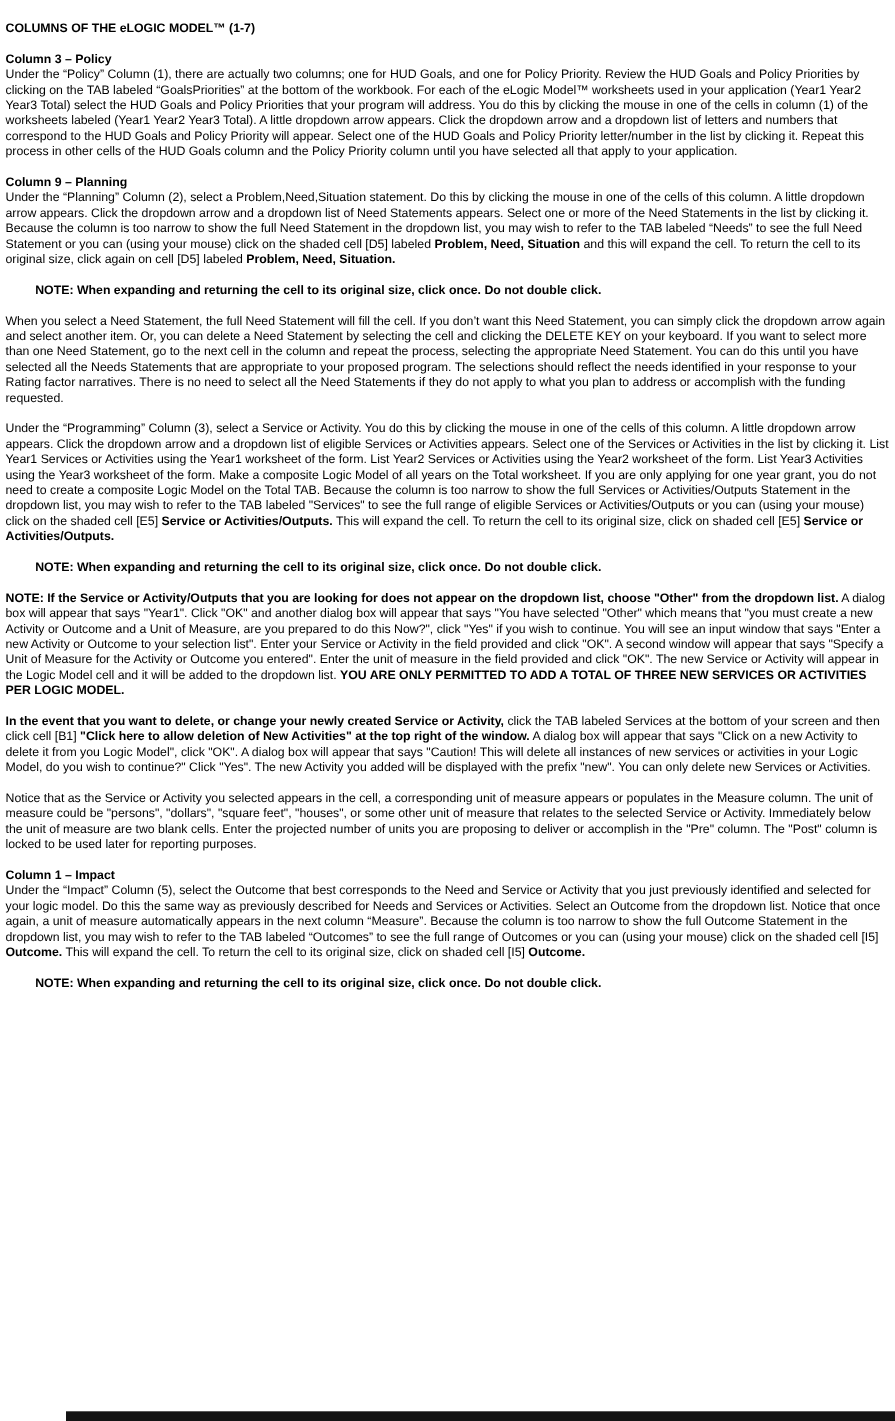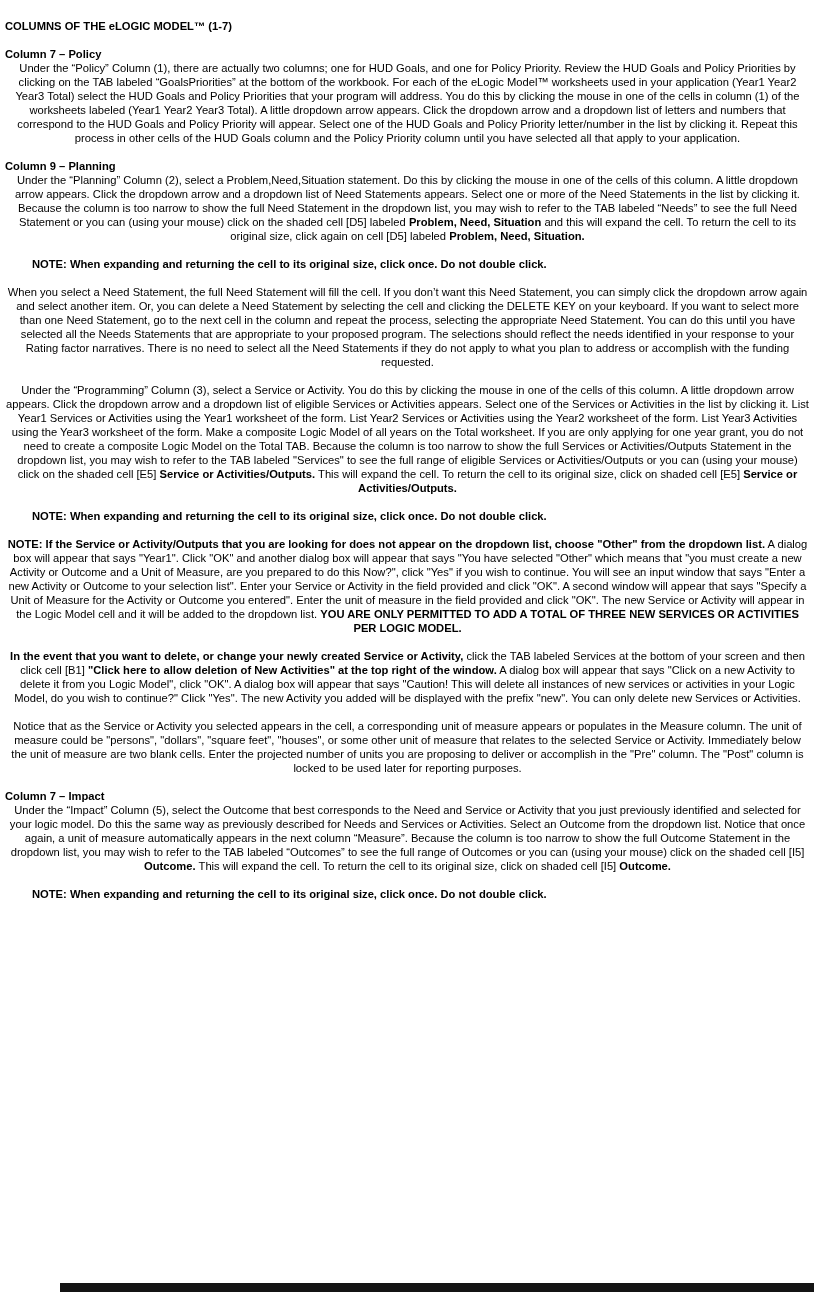--- a/index.html
+++ b/index.html
@@ -17,48 +17,48 @@
     line-height: 14px;
     color: #000000;
     -webkit-font-smoothing: antialiased;
   }
   .doc {
     padding: 19px 4px 0 5px;
   }
   .blk { margin: 0 0 14px 0; }
   .blk-title   { font-weight: bold; margin-bottom: 14px; }
   .blk-heading { font-weight: bold; margin-bottom: 0; }
-  .blk-para    { margin-bottom: 14px; text-align: center; }
+  .blk-para    { margin-bottom: 14px; }
   .blk-note    { font-weight: bold; margin-bottom: 14px; padding-left: 27px; }
   .bold { font-weight: bold; }
   .bottom-bar {
     position: absolute;
     left: 60px;
     right: 0;
     bottom: 0;
     height: 9px;
     background: #141414;
   }
 </style>
 </head>
 <body>
 
 <div class="doc">
   <div>
       <div class="blk blk-title"><span class="bold">COLUMNS OF THE eLOGIC MODEL™  (1-7)</span></div>
-      <div class="blk blk-heading"><span class="bold">Column 7 – Policy</span></div>
+      <div class="blk blk-heading"><span class="bold">Column 3 – Policy</span></div>
       <div class="blk blk-para"><span>Under the “Policy” Column (1), there are actually two columns; one for HUD Goals, and one for Policy Priority.  Review the HUD Goals and Policy Priorities by clicking on the TAB labeled “GoalsPriorities” at the bottom of the workbook.  For each of the eLogic Model™ worksheets used in your application (Year1 Year2 Year3 Total) select the HUD Goals and Policy Priorities that your program will address. You do this by clicking the mouse in one of the cells in column (1) of the worksheets labeled (Year1 Year2 Year3 Total).  A little dropdown arrow appears.  Click the dropdown arrow and a dropdown list of letters and numbers that correspond to the HUD Goals and Policy Priority will appear. Select one of the HUD Goals and Policy Priority letter/number in the list by clicking it.  Repeat this process in other cells of the HUD Goals column and the Policy Priority column until you have selected all that apply to your application.</span></div>
       <div class="blk blk-heading"><span class="bold">Column 9 – Planning</span></div>
       <div class="blk blk-para"><span>Under the “Planning” Column (2), select a Problem,Need,Situation statement.  Do this by clicking the mouse in one of the cells of this column.  A little dropdown arrow appears.  Click the dropdown arrow and a dropdown list of Need Statements appears.  Select one or more of the Need Statements in the list by clicking it.  Because the column is too narrow to show the full Need Statement in the dropdown list, you may wish to refer to the TAB labeled “Needs” to see the full Need Statement or you can (using your mouse) click on the shaded cell [D5] labeled </span><span class="bold">Problem, Need, Situation</span><span> and this will expand the cell.  To return the cell to its original size,  click again on cell [D5] labeled </span><span class="bold">Problem, Need, Situation.</span></div>
       <div class="blk blk-note"><span class="bold">NOTE: When expanding and returning the cell to its original size, click once. Do not double click.</span></div>
       <div class="blk blk-para"><span>When you select a Need Statement, the full Need Statement will fill the cell.  If you don’t want this Need Statement, you can simply click the dropdown arrow again and select another item.  Or, you can delete a Need Statement by selecting the cell and clicking the DELETE KEY on your keyboard.  If you want to select more than one Need Statement, go to the next cell in the column and repeat the process, selecting the appropriate Need Statement.  You can do this until you have selected all the Needs Statements that are appropriate to your proposed program.  The selections should reflect the needs identified in your response to your Rating factor narratives.  There is no need to select all the Need Statements if they do not apply to what you plan to address or accomplish with the funding requested.</span></div>
       <div class="blk blk-para"><span>Under the “Programming” Column (3), select a Service or Activity.  You do this by clicking the mouse in one of the cells of this column.  A little dropdown arrow appears.  Click the dropdown arrow and a dropdown list of eligible Services or Activities appears.  Select one of the Services or Activities in the list by clicking it. List Year1 Services or Activities using the Year1 worksheet of the form.  List Year2 Services or Activities using the Year2 worksheet of the form.  List Year3 Activities using the Year3 worksheet of the form.  Make a composite Logic Model of all years on the Total worksheet.  If you are only applying for one year grant, you do not need to create a composite Logic Model on the Total TAB.  Because the column is too narrow to show the full Services or Activities/Outputs Statement in the dropdown list, you may wish to refer to the TAB labeled "Services" to see the full range of eligible Services or Activities/Outputs or you can (using your mouse) click on the shaded cell [E5] </span><span class="bold">Service or Activities/Outputs.</span><span> This will expand the cell. To return the cell to its original size, click on shaded cell [E5] </span><span class="bold">Service or Activities/Outputs.</span></div>
       <div class="blk blk-note"><span class="bold">NOTE: When expanding and returning the cell to its original size, click once. Do not double click.</span></div>
       <div class="blk blk-para"><span class="bold">NOTE: If the Service or Activity/Outputs that you are looking for does not appear on the dropdown list, choose "Other" from the dropdown list.</span><span> A dialog box will appear that says "Year1". Click "OK" and another dialog box will appear that says "You have selected "Other" which means that "you must create a new Activity or Outcome and a Unit of Measure, are you prepared to do this Now?", click "Yes" if you wish to continue.  You will see an input window that says "Enter a new Activity or Outcome to your selection list". Enter your Service or Activity in the field provided and click "OK".  A second window will appear that says "Specify a Unit of Measure for the Activity or Outcome you entered". Enter the unit of measure in the field provided and click "OK".  The new Service or Activity will appear in the Logic Model cell and it will be added to the dropdown list.  </span><span class="bold">YOU ARE ONLY PERMITTED TO ADD A TOTAL OF THREE NEW SERVICES OR ACTIVITIES PER LOGIC MODEL.</span></div>
       <div class="blk blk-para"><span class="bold">In the event that you want to delete, or change your newly created Service or Activity,</span><span> click the TAB labeled Services at the bottom of your screen and then click cell [B1] </span><span class="bold">"Click here to allow deletion of New Activities" at the top right of the window.</span><span>  A dialog box will appear that says "Click on a new Activity to delete it from you Logic Model", click "OK".  A dialog box will appear that says "Caution! This will delete all instances of new services or activities in your Logic Model, do you wish to continue?" Click "Yes".  The new Activity you added will be displayed with the prefix "new".  You can only delete new Services or Activities.</span></div>
       <div class="blk blk-para"><span>Notice that as the Service or Activity you selected appears in the cell, a corresponding unit of measure appears or populates in the Measure column.  The unit of measure could be "persons", "dollars", "square feet", "houses", or some other unit of measure that relates to the selected Service or Activity.  Immediately below the unit of measure are two blank cells.  Enter the projected number of units you are proposing to deliver or accomplish in the "Pre" column.  The "Post" column is locked to be used later for reporting purposes.</span></div>
-      <div class="blk blk-heading"><span class="bold">Column 7 – Impact</span></div>
+      <div class="blk blk-heading"><span class="bold">Column 1 – Impact</span></div>
       <div class="blk blk-para"><span>Under the “Impact” Column (5), select the Outcome that best corresponds to the Need and Service or Activity that you just previously identified and selected for your logic model. Do this the same way as previously described for Needs and Services or Activities.  Select an Outcome from the dropdown list.  Notice that once again, a unit of measure automatically appears in the next column “Measure”. Because the column is too narrow to show the full Outcome Statement in the dropdown list, you may wish to refer to the TAB labeled “Outcomes” to see the full range of Outcomes or you can (using your mouse) click on the shaded cell [I5] </span><span class="bold">Outcome.</span><span> This will expand the cell. To return the cell to its original size, click on shaded cell [I5] </span><span class="bold">Outcome.</span></div>
       <div class="blk blk-note"><span class="bold">NOTE: When expanding and returning the cell to its original size, click once. Do not double click.</span></div>
     </div>
 </div>
 
 <div class="bottom-bar" style="background: rgb(20, 20, 20);"></div>
 
 </body></html>

